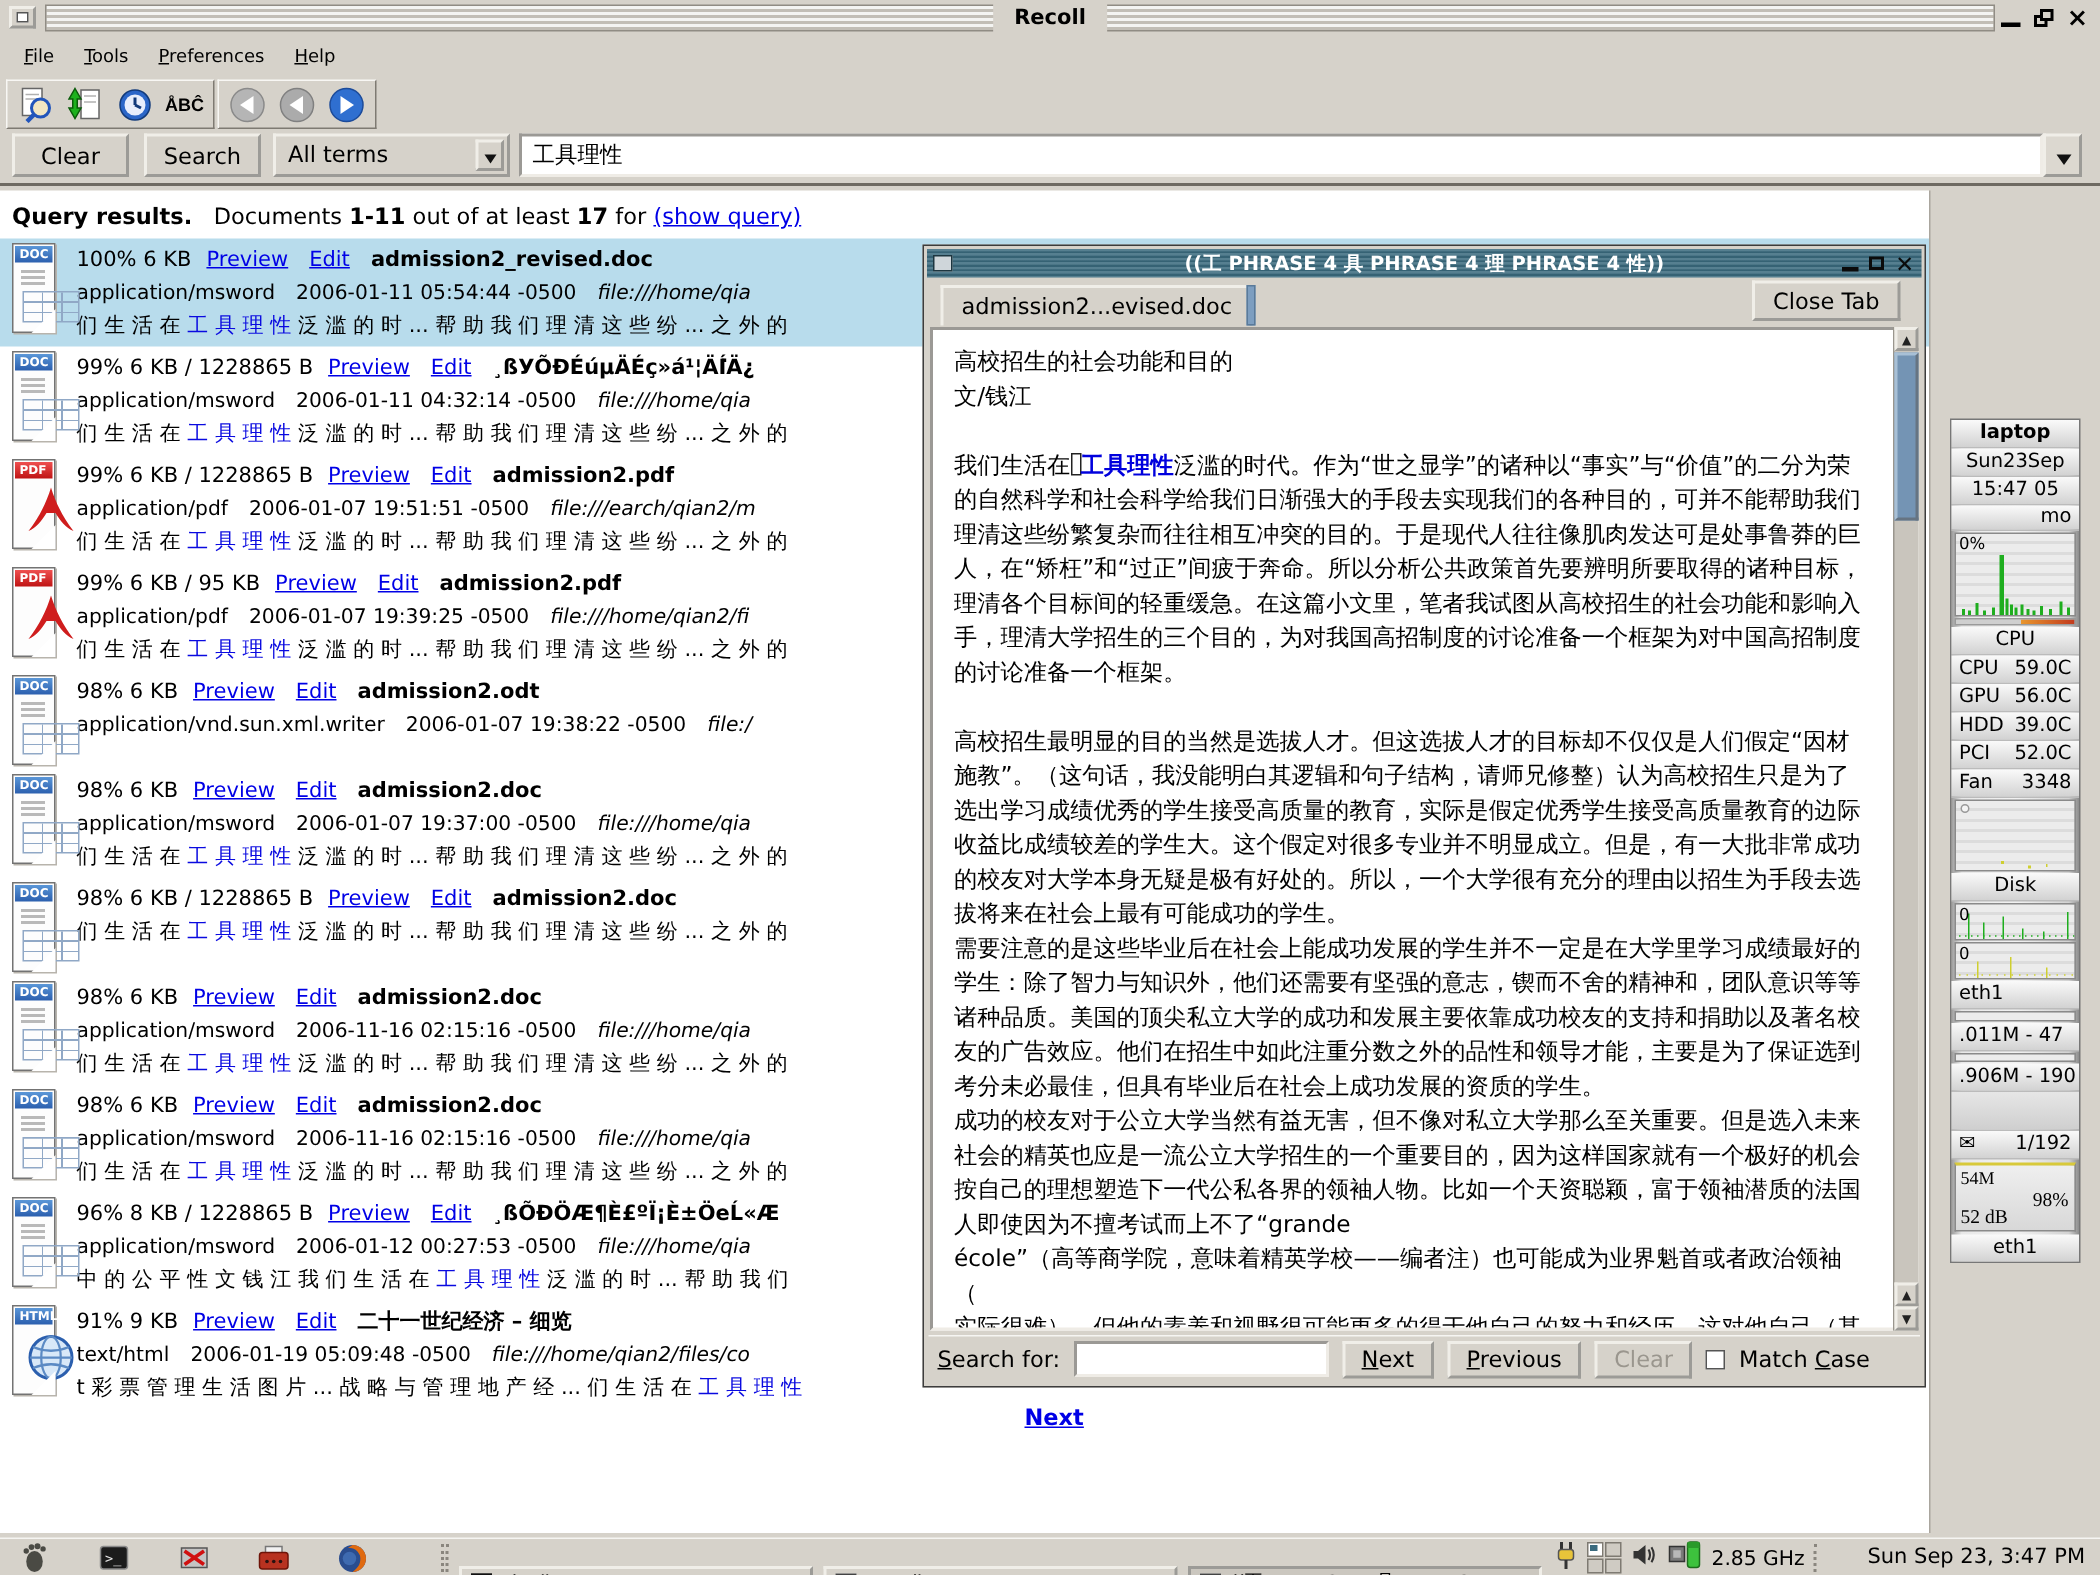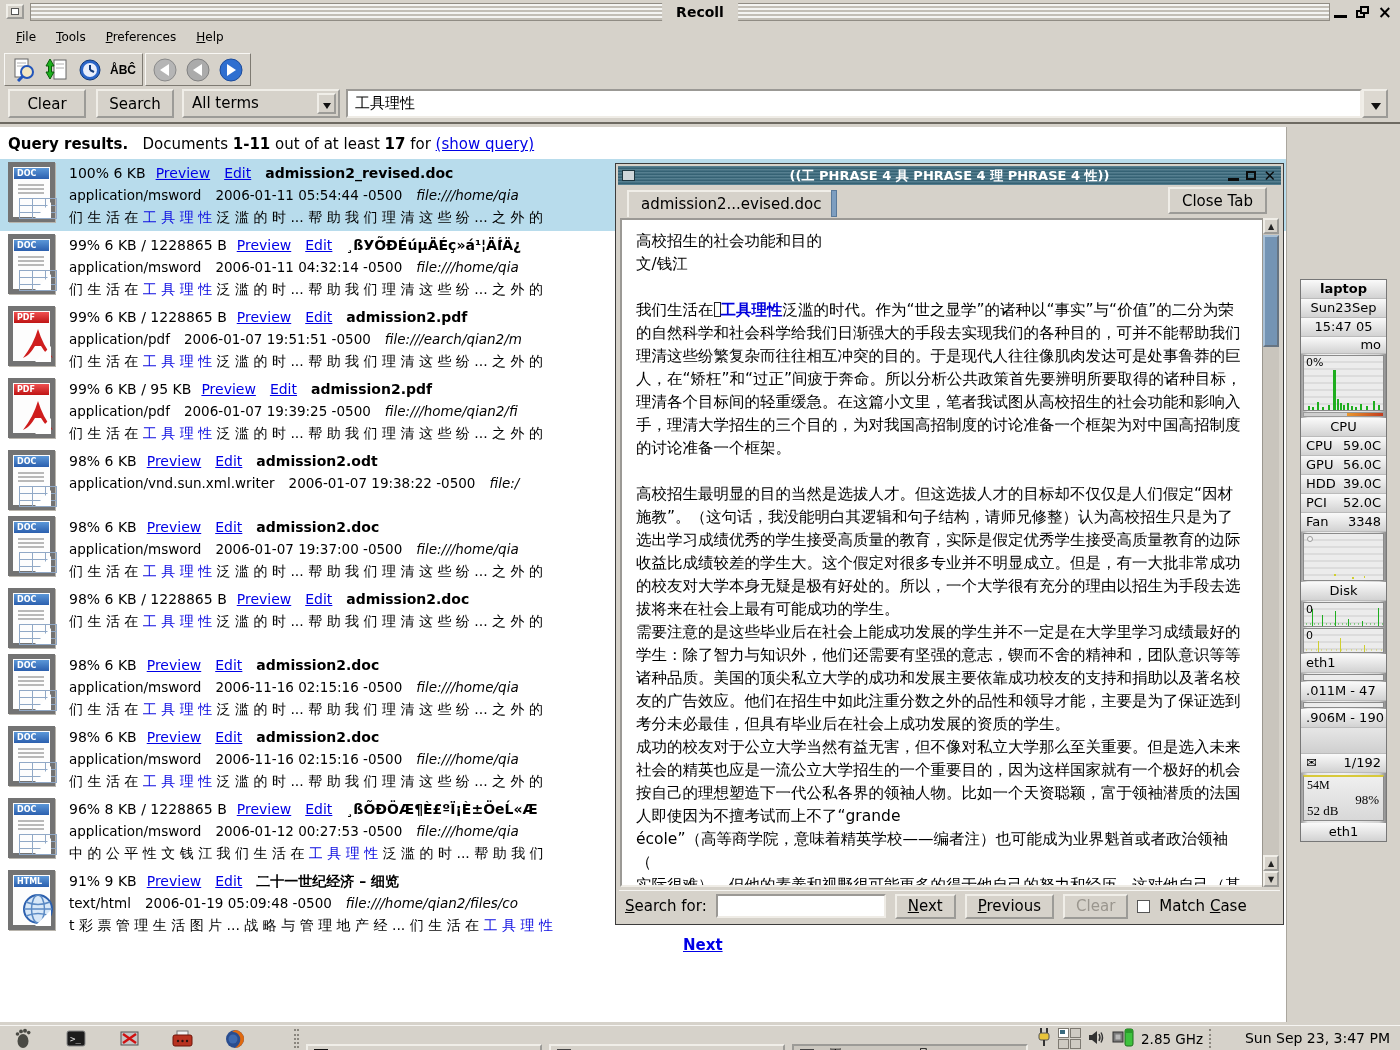--- a/index.html
+++ b/index.html
@@ -64,21 +64,21 @@
   .rtext { overflow:visible; }
   .rline { white-space:nowrap; line-height:22px; font-size:14px; }
   .result-meta { margin-right:10px; }
   a.rlink { color:#0000e6; text-decoration:underline; margin-right:14px; }
   .rtitle { font-weight:bold; }
   .mline { font-size:13.5px; }
   .mime { margin-right:14px; } .rdate { margin-right:14px; } .rurl { font-style:italic; }
   .hl-term { color:#0a0ae0; }
   .next-link { position:absolute; left:683px; top:936px; font-size:15px; font-weight:bold; color:#0000e6; text-decoration:underline; z-index:2; }
   
-  .ficon { position:relative; width:47px; height:60px; flex:none; margin-right:14px; background:#fdfdfd; border:5px solid #737373; box-shadow:1px 1px 0 #b8b4ac; }
+  .ficon { position:relative; width:29px; height:60px; flex:none; margin-right:14px; background:#fdfdfd; border:1px solid #737373; box-shadow:1px 1px 0 #b8b4ac; }
   .ficon .hd { position:absolute; left:1px; top:1px; right:1px; height:11px; color:#fff; font-size:8px; font-weight:bold; line-height:11px; padding-left:3px; }
   .ficon-doc .hd, .ficon-html .hd { background:linear-gradient(180deg,#5b97d8,#2b5fae); }
   .ficon-pdf .hd { background:linear-gradient(180deg,#ef5050,#bf1414); }
   .dline { position:absolute; left:5px; right:6px; height:2px; background:#b9b9b9; }
   .dgrid { position:absolute; left:6px; top:31px; width:38px; height:21px; border:1px solid #90a8c6;
     background-image: repeating-linear-gradient(180deg, transparent 0 6px, #90a8c6 6px 7px),
                       repeating-linear-gradient(90deg, transparent 0 12px, #90a8c6 12px 13px); }
   .fold { position:absolute; right:-1px; bottom:-1px; width:0; height:0; border-style:solid; border-width:0 0 13px 13px; border-color:transparent transparent #aaa transparent; }
   .fold:after { content:""; position:absolute; left:-16px; top:-3px; width:0; height:0; border-style:solid; border-width:16px 16px 0 0; border-color:transparent #fff transparent transparent; }
   

